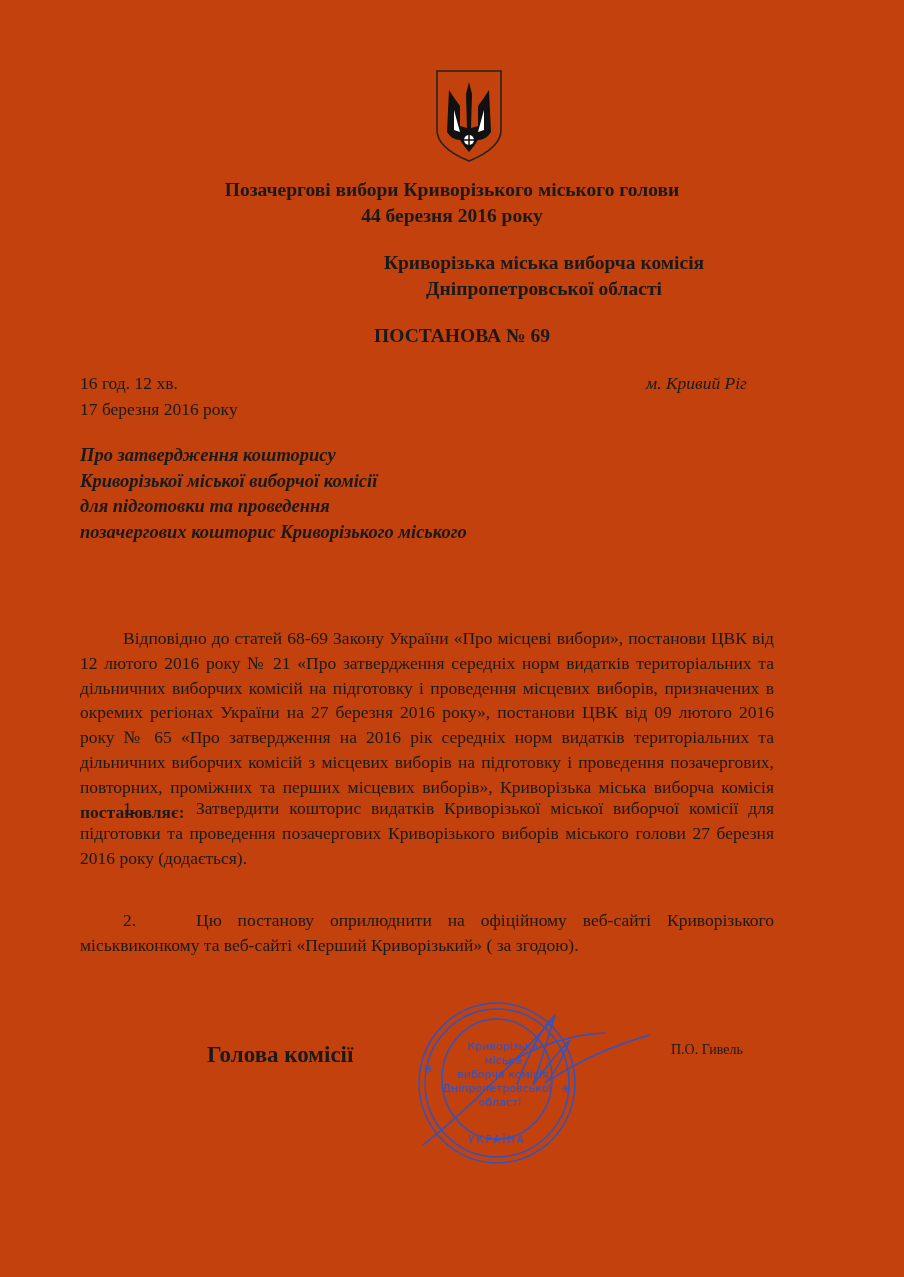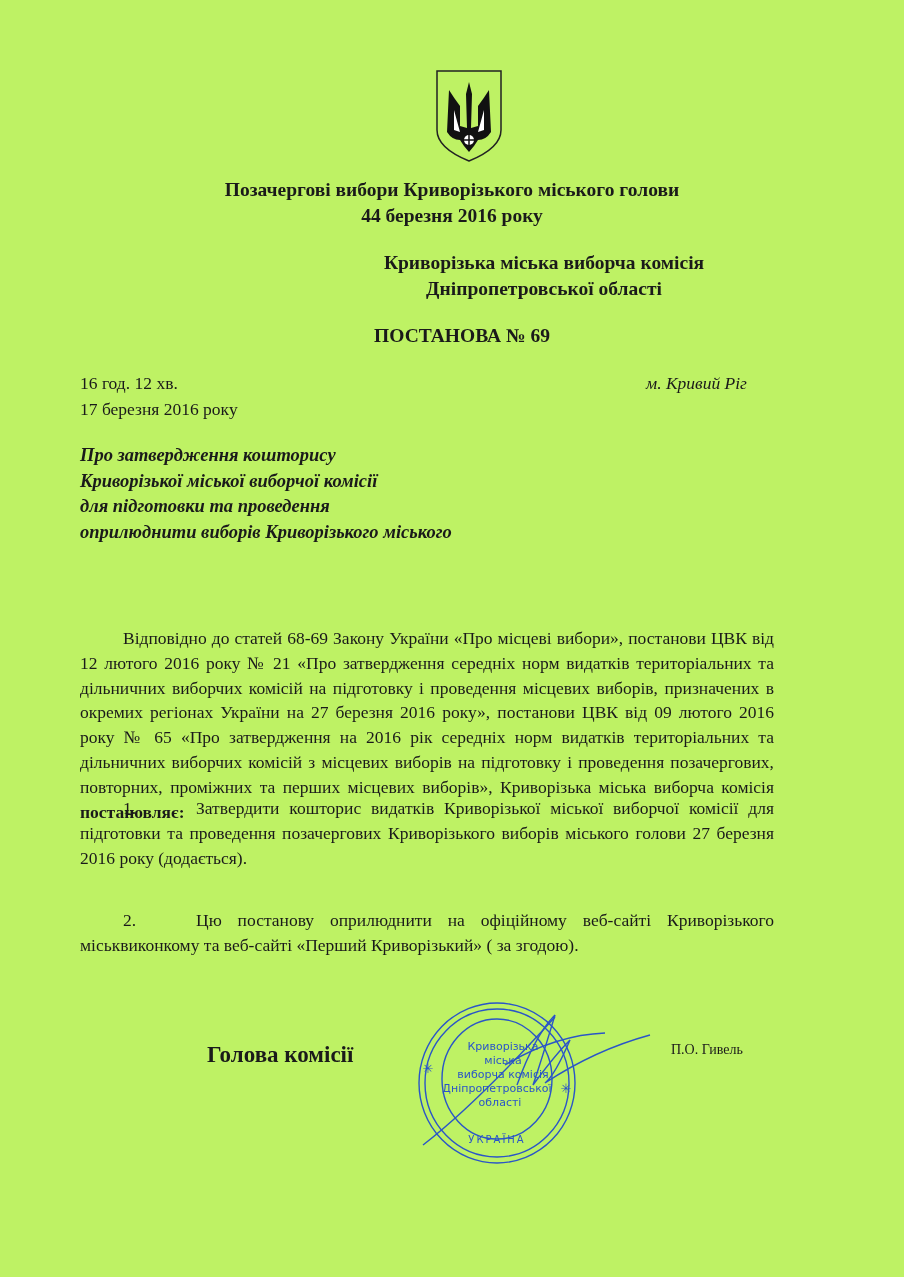--- a/index.html
+++ b/index.html
@@ -1,18 +1,18 @@
 <!DOCTYPE html>
 <html><head>
 <meta charset="utf-8">
 <style>
   html, body { margin: 0; padding: 0; background: #ffffff; }
   body { width: 904px; height: 1277px; position: relative; overflow: hidden;
          font-family: "Liberation Serif", "DejaVu Serif", serif; color: #1a1a1a; }
-  .page { position: absolute; left: 0; top: 0; width: 904px; height: 1277px; background: #bef264; }
+  .page { position: absolute; left: 0; top: 0; width: 904px; height: 1277px; background: #c2410c; }
 
   .emblem { position: absolute; left: 434px; top: 68px; width: 70px; height: 96px; }
 
   .center { position: absolute; left: 0; width: 904px; text-align: center; font-weight: bold; }
   .hdr1 { top: 177px; font-size: 19.5px; line-height: 26px; }
   .hdr2 { top: 250px; font-size: 19.5px; line-height: 26px; left: 92px; }
   .title { top: 323px; font-size: 19.5px; line-height: 26px; left: 10px; }
 
   .meta-left { position: absolute; left: 80px; top: 370px; font-size: 17.5px; line-height: 26px; }
   .meta-right { position: absolute; left: 646px; top: 370px; font-size: 17.5px; line-height: 26px; font-style: italic; }
@@ -61,21 +61,21 @@
   <div class="meta-left">
     <div>16 год. 12 хв.</div>
     <div>17 березня 2016 року</div>
   </div>
   <div class="meta-right">м. Кривий Ріг</div>
 
   <div class="subject">
     <div>Про затвердження кошторису</div>
     <div>Криворізької міської виборчої комісії</div>
     <div>для підготовки та проведення</div>
-    <div>оприлюднити виборів Криворізького міського</div>
+    <div>позачергових кошторис Криворізького міського</div>
   </div>
 
   <div class="body p1"><span>Відповідно до статей 68-69 Закону України «Про місцеві вибори», постанови ЦВК від 12 лютого 2016 року № 21 «Про затвердження середніх норм видатків територіальних та дільничних виборчих комісій на підготовку і проведення місцевих виборів, призначених в окремих регіонах України на 27 березня 2016 року», постанови ЦВК від 09 лютого 2016 року № 65 «Про затвердження на 2016 рік середніх норм видатків територіальних та дільничних виборчих комісій з місцевих виборів на підготовку і проведення позачергових, повторних, проміжних та перших місцевих виборів», Криворізька міська виборча комісія </span><span class="bold">постановляє:</span></div>
 
   <div class="body p2"><span class="num">1.</span><span>Затвердити кошторис видатків Криворізької міської виборчої комісії для підготовки та проведення позачергових Криворізького виборів міського голови 27 березня 2016 року (додається).</span></div>
 
   <div class="body p3"><span class="num">2.</span><span>Цю постанову оприлюднити на офіційному веб-сайті Криворізького міськвиконкому та веб-сайті «Перший Криворізький» ( за згодою).</span></div>
 
   <div class="sig-label">Голова комісії</div>
 

